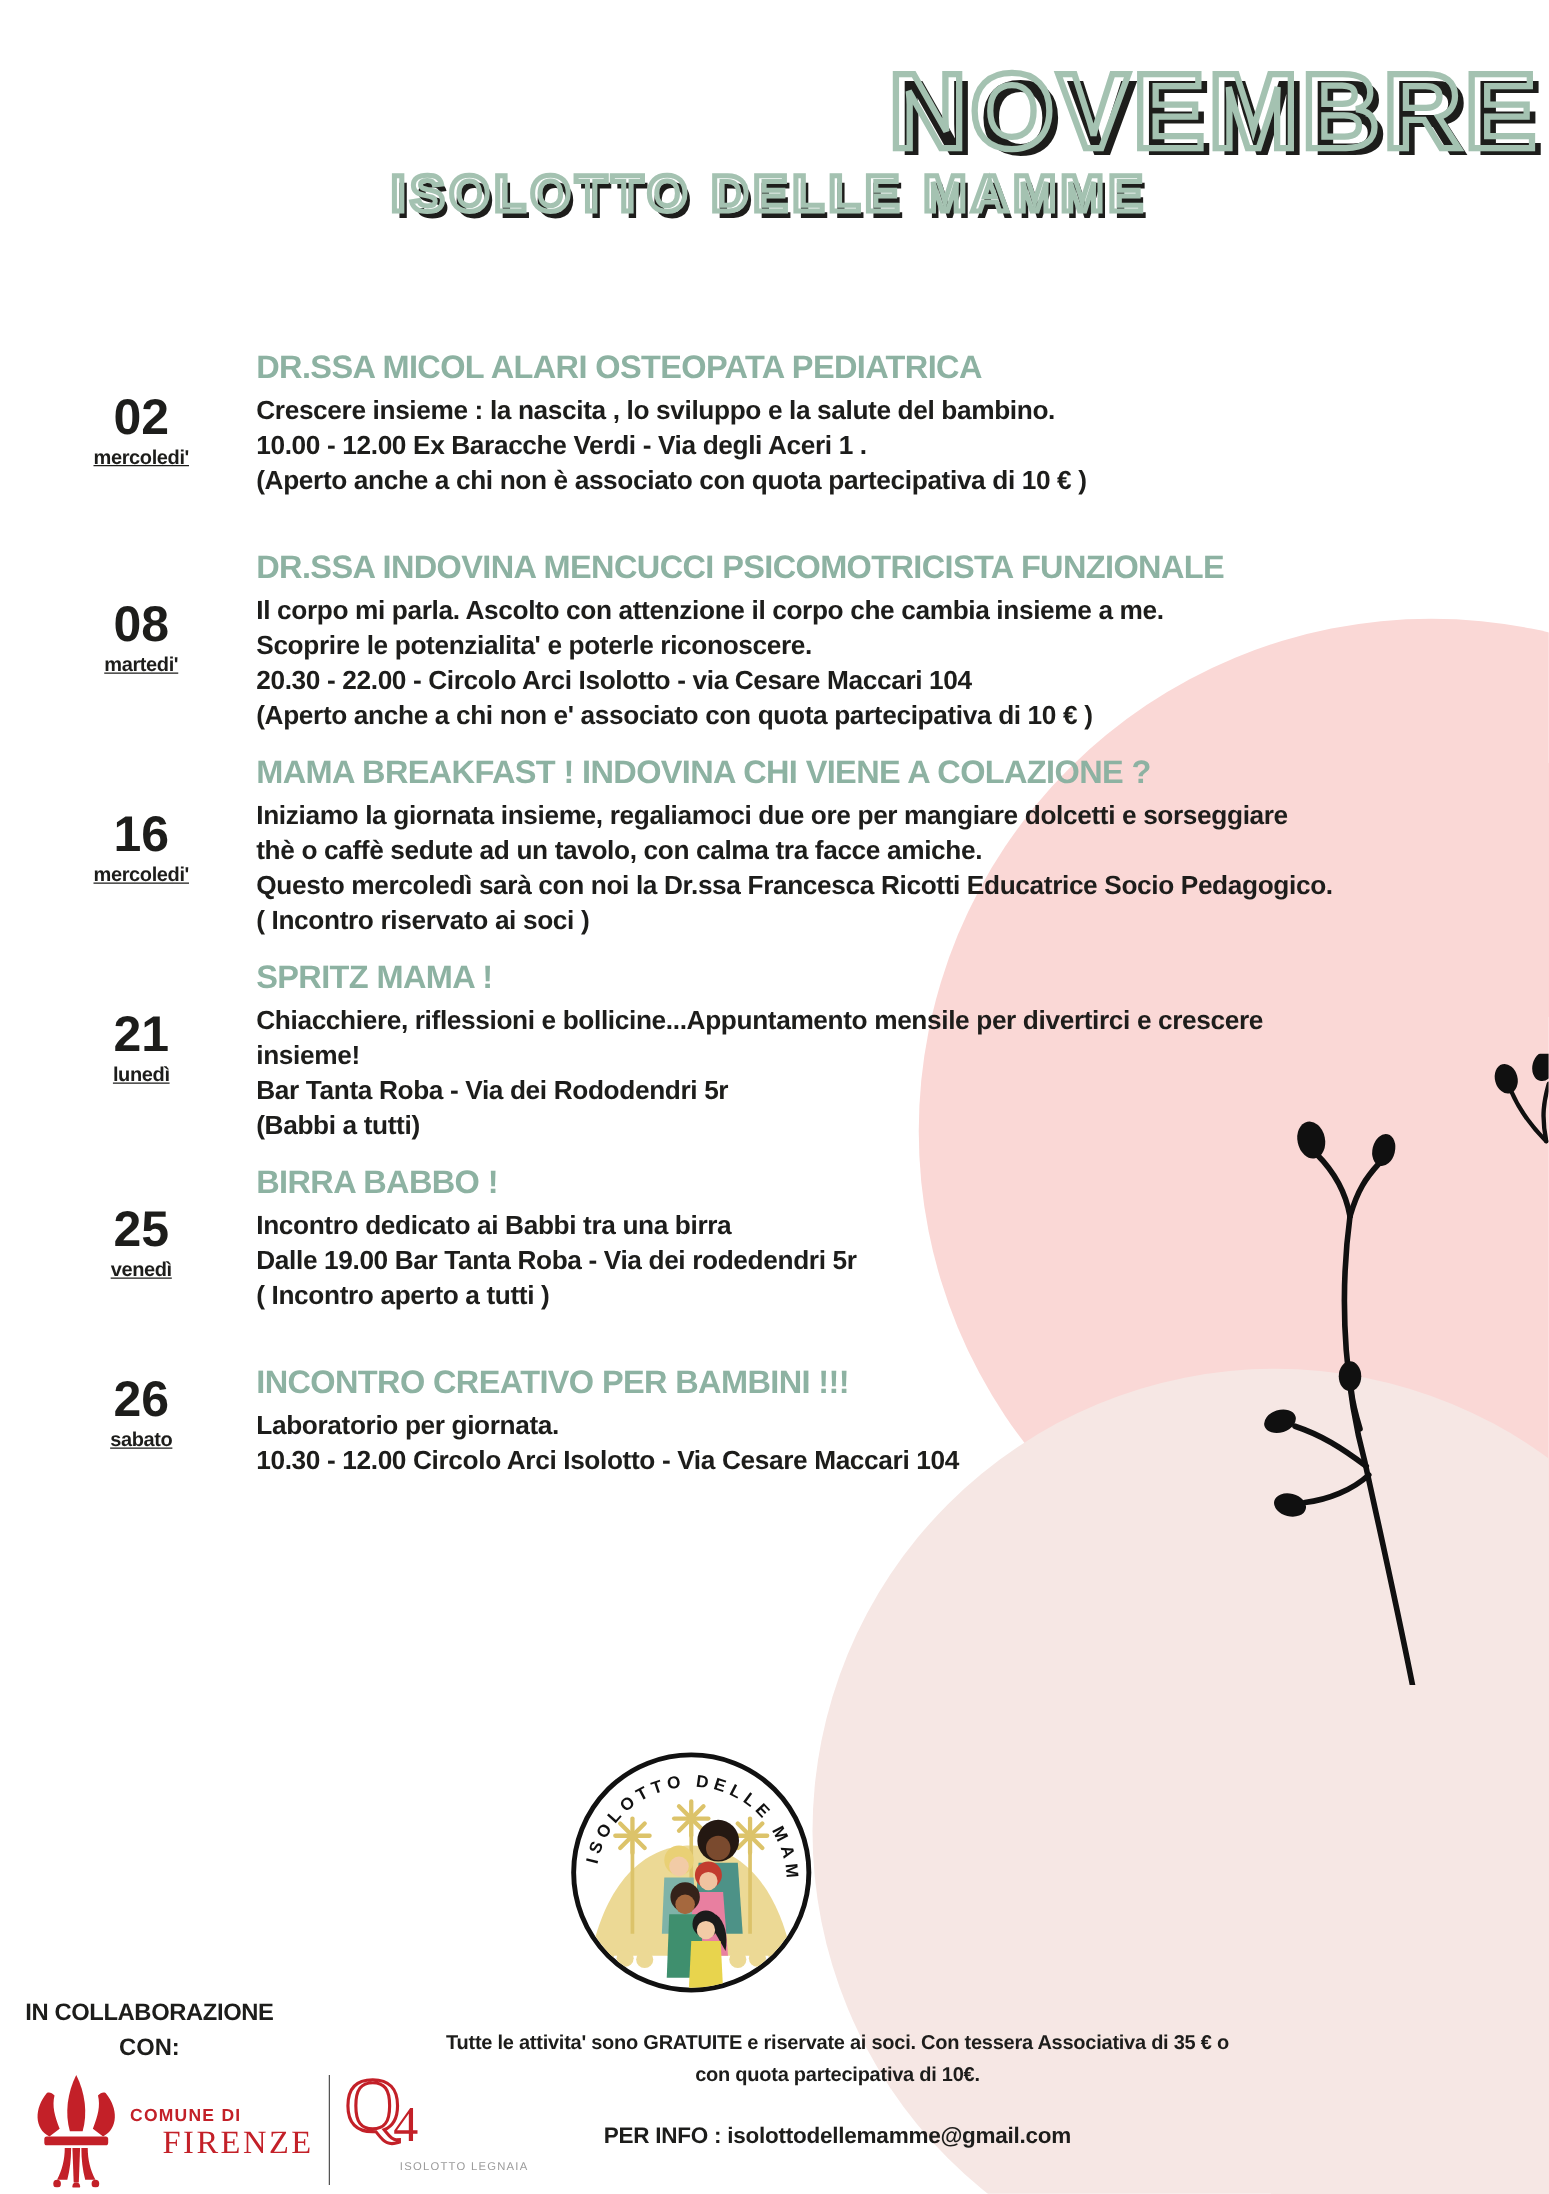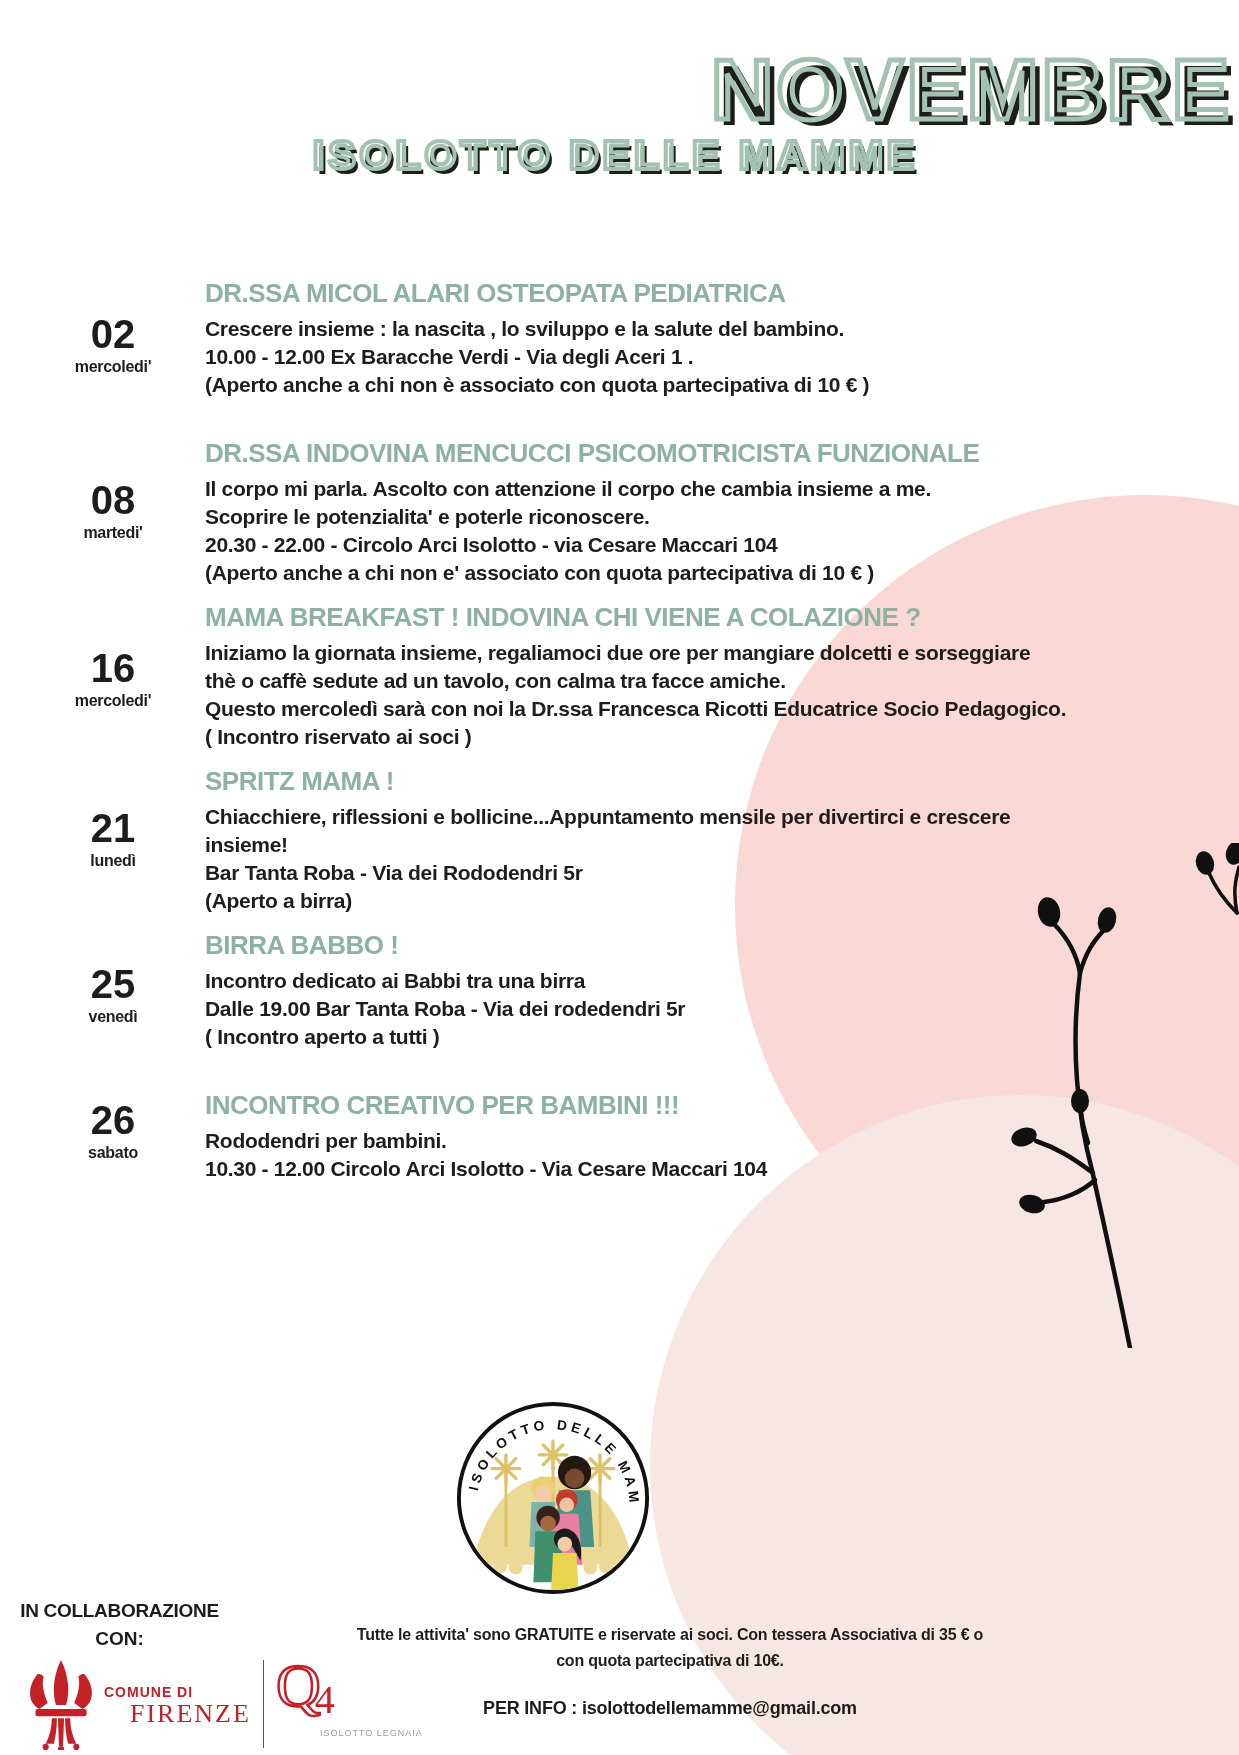--- a/index.html
+++ b/index.html
@@ -38,21 +38,21 @@
     pointer-events:none;
   }
   h1.outlined{font-size:86px;font-weight:700;letter-spacing:3px;line-height:1;}
   .subtitle-wrap{position:absolute;top:140px;left:0;width:100%;text-align:center;}
   h2.outlined{font-size:41px;font-weight:700;letter-spacing:4px;line-height:1;}
   h2.outlined::after{left:-4px;top:-5px;-webkit-text-stroke:4px var(--sage);}
   
   .event{position:absolute;left:0;width:1180px;}
   .date-col{position:absolute;left:58px;width:110px;text-align:center;}
   .date-num{font-size:40px;font-weight:700;line-height:1;letter-spacing:0px;}
-  .date-day{font-size:16px;font-weight:700;margin-top:4px;letter-spacing:-0.3px;}
+  .date-day{font-size:16px;font-weight:700;margin-top:4px;letter-spacing:-0.3px;text-decoration:underline;}
   .ev-body{margin-left:205px;}
   .ev-title{font-size:26px;font-weight:700;color:var(--sage-title);letter-spacing:-0.5px;margin-bottom:6px;white-space:nowrap;}
   .ev-line{font-size:21px;font-weight:700;line-height:28px;letter-spacing:-0.3px;white-space:nowrap;}
   
   .badge{position:absolute;left:455px;top:1398px;width:196px;height:200px;}
   
   .collab{position:absolute;left:12px;top:1600px;width:215px;text-align:center;}
   .collab .l1{font-size:19px;font-weight:700;letter-spacing:-0.3px;}
   .collab .l2{font-size:19px;font-weight:700;margin-top:6px;}
   .logos{position:absolute;left:22px;top:1658px;display:flex;align-items:flex-start;}
@@ -156,21 +156,21 @@
 <div class="event" style="top:766px">
   <div class="date-col" style="margin-top:42px">
     <div class="date-num">21</div>
     <div class="date-day">lunedì</div>
   </div>
   <div class="ev-body">
     <div class="ev-title">SPRITZ MAMA !</div>
     <div class="ev-line">Chiacchiere, riflessioni e bollicine...Appuntamento mensile per divertirci e crescere</div>
     <div class="ev-line">insieme!</div>
     <div class="ev-line">Bar Tanta Roba - Via dei Rododendri 5r</div>
-    <div class="ev-line">(Aperto a birra)</div>
+    <div class="ev-line">(Babbi a tutti)</div>
   </div>
 </div>
 
 <div class="event" style="top:930px">
   <div class="date-col" style="margin-top:34px">
     <div class="date-num">25</div>
     <div class="date-day">venedì</div>
   </div>
   <div class="ev-body">
     <div class="ev-title">BIRRA BABBO !</div>
@@ -180,21 +180,21 @@
   </div>
 </div>
 
 <div class="event" style="top:1090px">
   <div class="date-col" style="margin-top:10px">
     <div class="date-num">26</div>
     <div class="date-day">sabato</div>
   </div>
   <div class="ev-body">
     <div class="ev-title">INCONTRO CREATIVO PER BAMBINI !!!</div>
-    <div class="ev-line">Rododendri per bambini.</div>
+    <div class="ev-line">Laboratorio per giornata.</div>
     <div class="ev-line">10.30 - 12.00 Circolo Arci Isolotto - Via Cesare Maccari 104</div>
   </div>
 </div>
 
 <svg class="badge" viewBox="0 0 200 200">
   <defs>
     <clipPath id="badgeclip">
         <circle cx="100" cy="100" r="94"></circle>
       </clipPath>
     <path id="arc" d="M 22,108 A 78,78 0 0 1 178,108" fill="none"></path>

